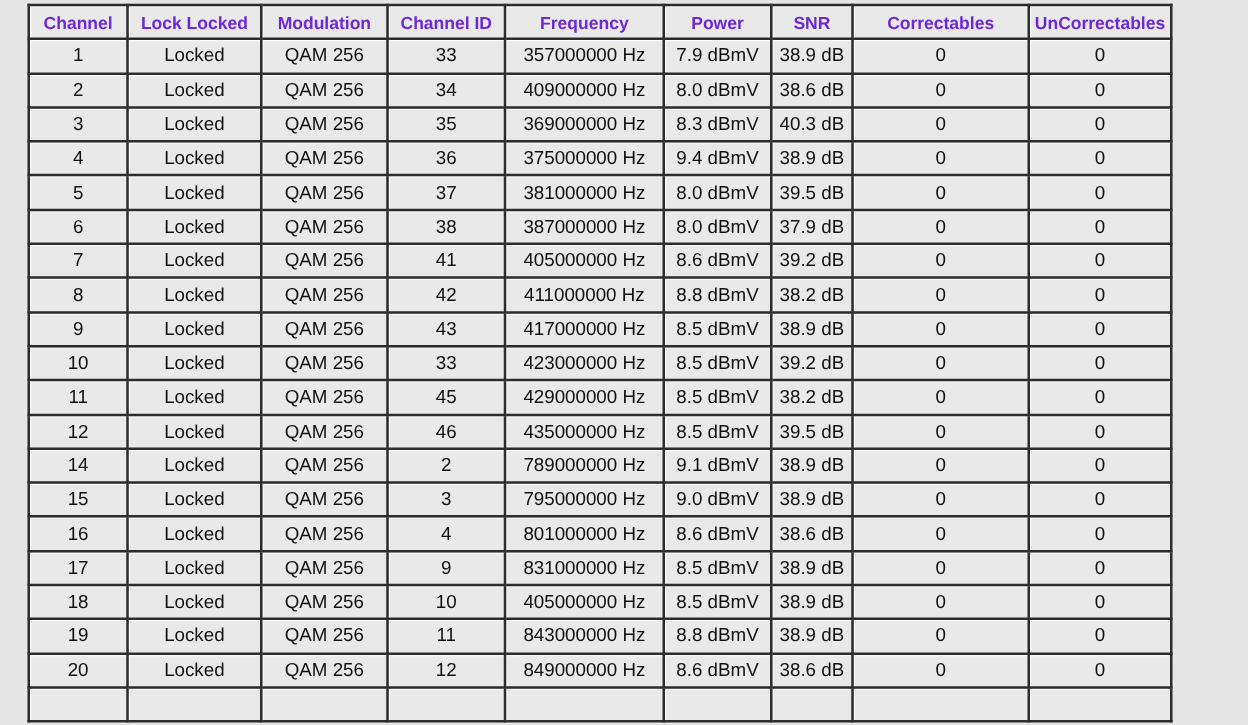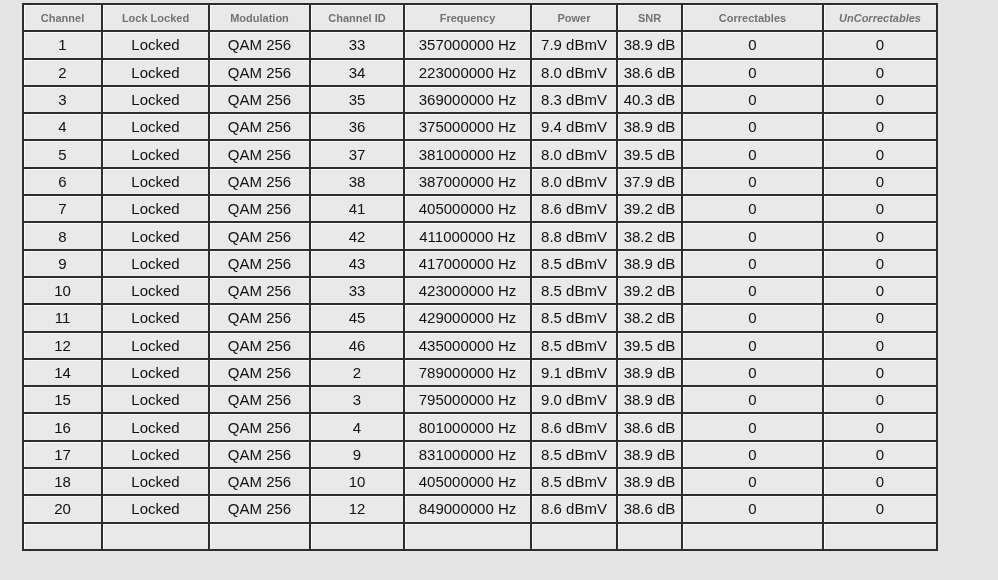--- a/index.html
+++ b/index.html
@@ -33,33 +33,33 @@
     text-align: center;
     vertical-align: middle;
     font-size: 15px;
     color: #111;
     white-space: nowrap;
     overflow: hidden;
     box-shadow: inset 1px 1px 0 rgba(255,255,255,0.75);
   }
   table.channels th {
     font-weight: bold;
-    color: #737373;
-    font-size: 11px;
+    color: #6d28d9;
+    font-size: 14px;
   }
   
   th.col-0 { width: 73px;  }
   th.col-1 { width: 101px; }
   th.col-2 { width: 95px;  }
   th.col-3 { width: 88px;  }
   th.col-4 { width: 121px; }
   th.col-5 { width: 80px;  }
   th.col-6 { width: 59px;  }
   th.col-7 { width: 135px; }
-  th.col-8 { width: 108px; font-style: italic; }
+  th.col-8 { width: 108px; }
   tr.partial-row td {
     height: 25px;
   }
 </style>
 </head>
 <body>
 
 <div class="page">
   <table class="channels">
     <thead>
@@ -85,21 +85,21 @@
           <td>7.9 dBmV</td>
           <td>38.9 dB</td>
           <td>0</td>
           <td>0</td>
         </tr>
         <tr>
           <td>2</td>
           <td>Locked</td>
           <td>QAM 256</td>
           <td>34</td>
-          <td>223000000 Hz</td>
+          <td>409000000 Hz</td>
           <td>8.0 dBmV</td>
           <td>38.6 dB</td>
           <td>0</td>
           <td>0</td>
         </tr>
         <tr>
           <td>3</td>
           <td>Locked</td>
           <td>QAM 256</td>
           <td>35</td>
@@ -252,20 +252,31 @@
           <td>0</td>
           <td>0</td>
         </tr>
         <tr>
           <td>18</td>
           <td>Locked</td>
           <td>QAM 256</td>
           <td>10</td>
           <td>405000000 Hz</td>
           <td>8.5 dBmV</td>
+          <td>38.9 dB</td>
+          <td>0</td>
+          <td>0</td>
+        </tr>
+        <tr>
+          <td>19</td>
+          <td>Locked</td>
+          <td>QAM 256</td>
+          <td>11</td>
+          <td>843000000 Hz</td>
+          <td>8.8 dBmV</td>
           <td>38.9 dB</td>
           <td>0</td>
           <td>0</td>
         </tr>
         <tr>
           <td>20</td>
           <td>Locked</td>
           <td>QAM 256</td>
           <td>12</td>
           <td>849000000 Hz</td>

